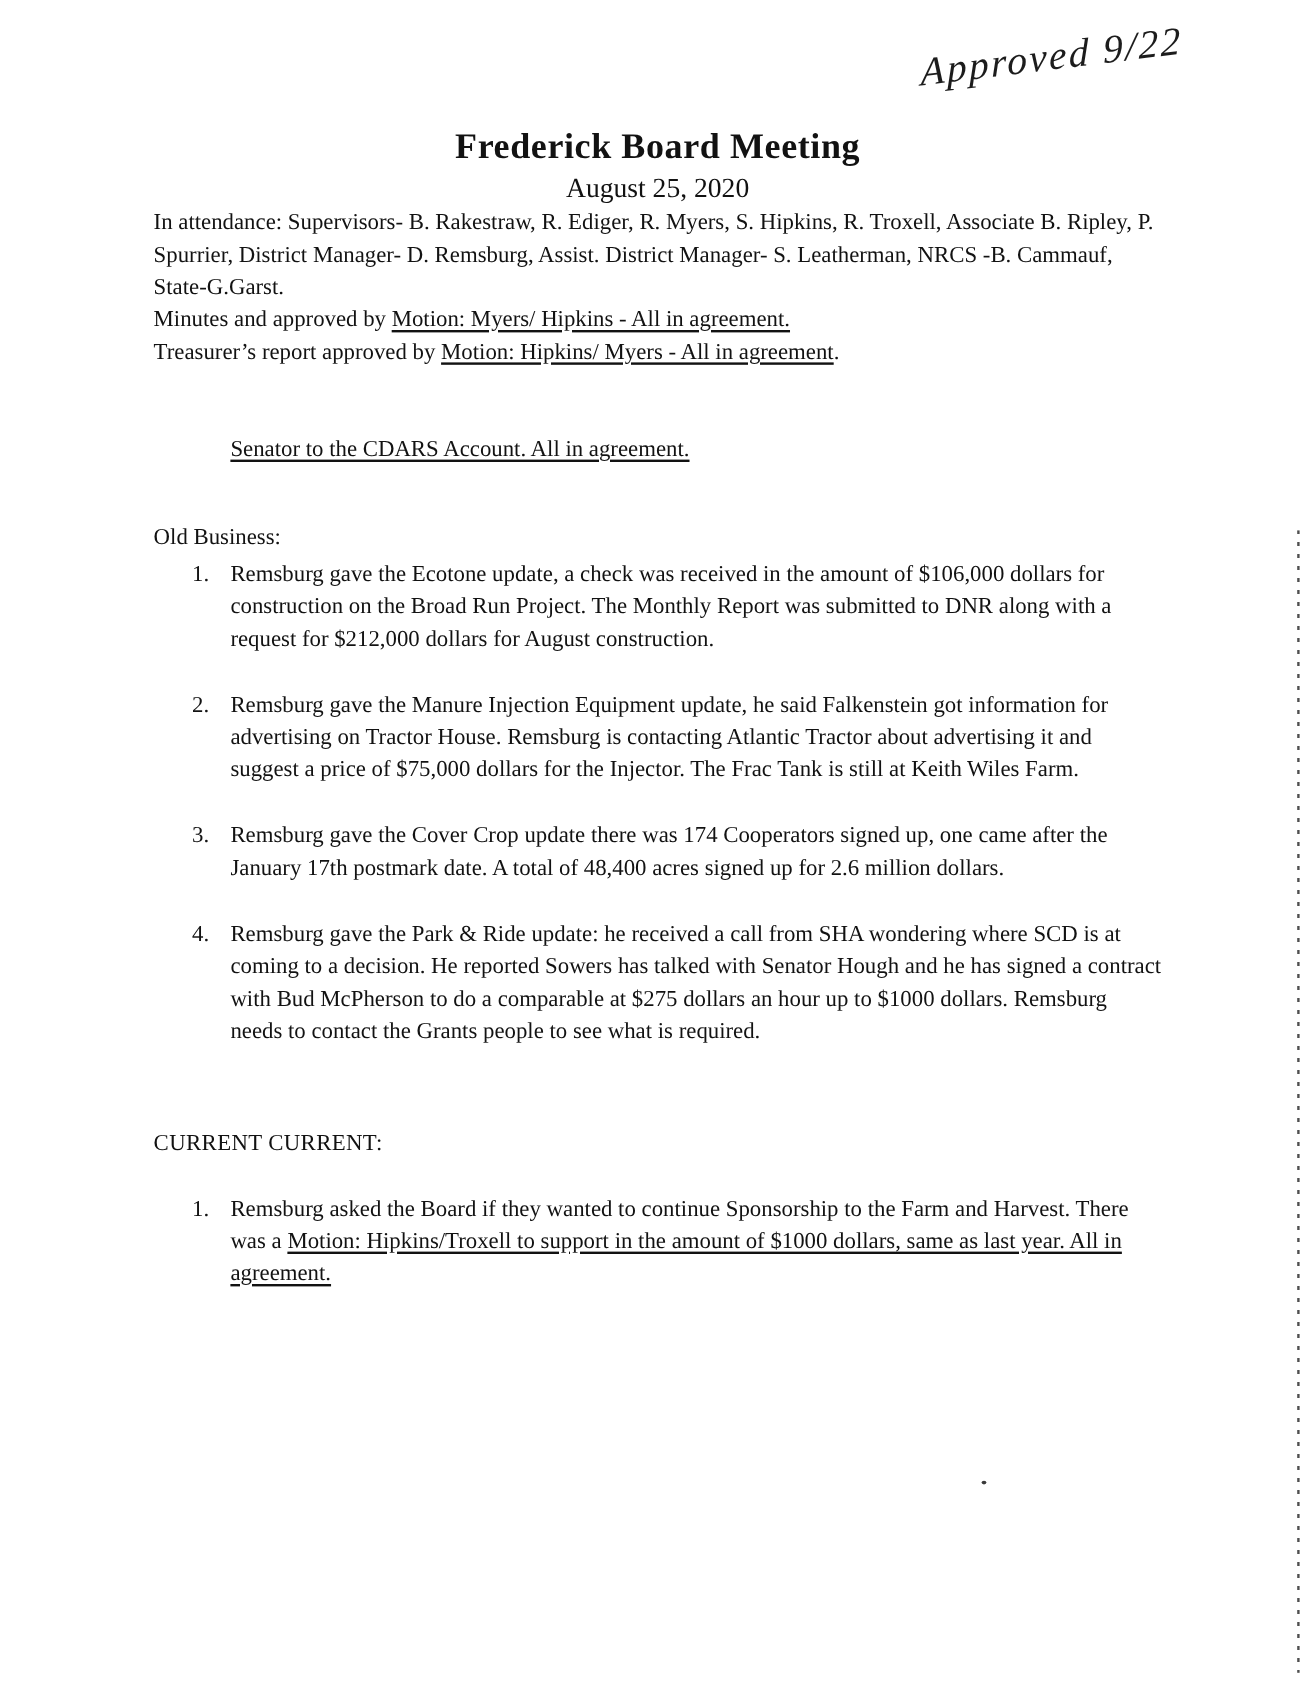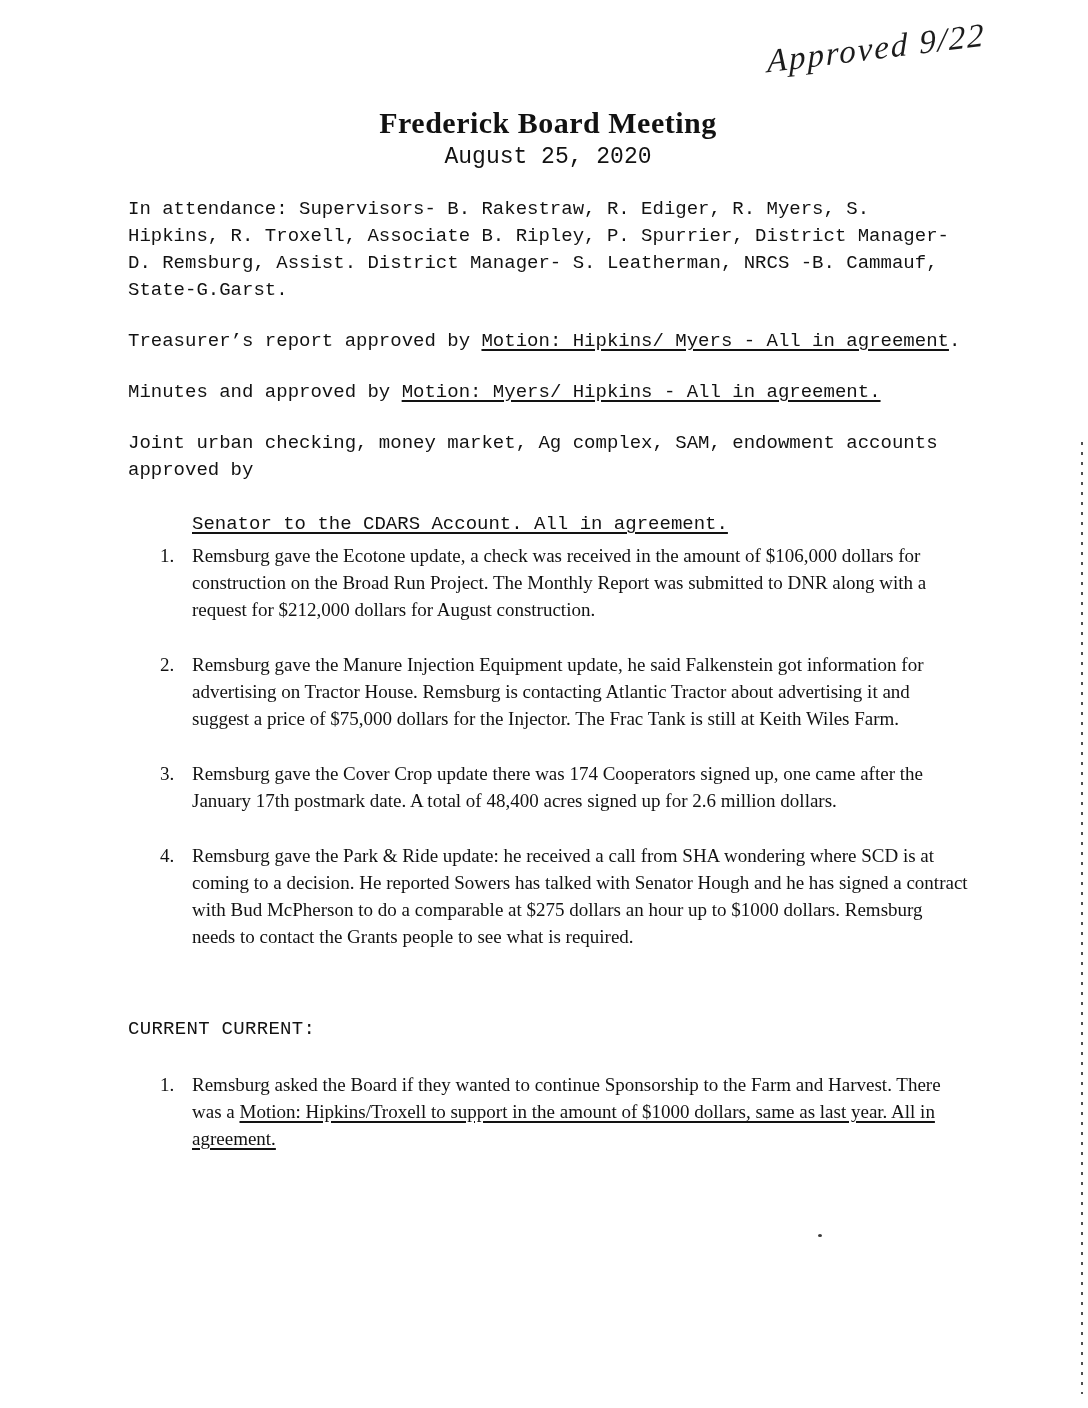--- a/index.html
+++ b/index.html
@@ -35,22 +35,22 @@
     line-height: 34px;
     font-weight: bold;
     letter-spacing: 0.5px;
   }
   .doc-date {
     margin: 2px 0 0 0;
     text-align: center;
     font-size: 23px;
     line-height: 30px;
   }
-  p { margin: 0; font-family: Liberation Mono, monospace; }
-  .para { margin-top: 24px; }
+  p { margin: 0; }
+  .para { }
   .para-tight { margin-top: 20px; }
   .u {
     text-decoration: underline;
     text-decoration-thickness: 2px;
     text-underline-offset: 3px;
   }
   .indent { margin-left: 64px; }
   .section-heading { margin-top: 46px; }
   .section-heading-caps { margin-top: 66px; letter-spacing: 0.3px; }
   ol.items {
@@ -85,27 +85,28 @@
 
 <div class="annotation">Approved 9/22</div>
 
 <div class="page">
 
   <h1 class="doc-title">Frederick Board Meeting</h1>
   <p class="doc-date">August 25, 2020</p>
 
   <p class="para">In attendance: Supervisors- B. Rakestraw, R. Ediger, R. Myers, S. Hipkins, R. Troxell, Associate B. Ripley, P. Spurrier, District Manager- D. Remsburg, Assist. District Manager- S. Leatherman, NRCS -B. Cammauf, State-G.Garst.</p>
 
+  <p class="para"><span>Minutes and approved by </span><span class="u">Motion: Myers/ Hipkins  - All in agreement.</span></p>
+
   <p class="para"><span>Treasurer’s report approved by </span><span class="u">Motion:  Hipkins/ Myers - All in agreement</span><span>.</span></p>
 
-  <p class="para"><span>Minutes and approved by </span><span class="u">Motion: Myers/ Hipkins  - All in agreement.</span></p>
-
-  <p class="para"><span>Joint urban checking, money market, Ag complex, SAM, endowment accounts approved by</span><br><br><span class="u indent">Senator to the CDARS Account. All in agreement.</span></p>
+  <p class="para"><br><br><span class="u indent">Senator to the CDARS Account. All in agreement.</span></p>
 
 
+  <p class="section-heading">Old Business:</p>
 
   <ol class="items">
     <li>
       <span class="num">1.</span>
       <span>Remsburg gave the Ecotone update, a check was received in the amount of $106,000 dollars for construction on the Broad Run Project.  The Monthly Report was submitted to DNR along with a request for $212,000 dollars for August construction.</span>
     </li>
     <li>
       <span class="num">2.</span>
       <span>Remsburg gave the Manure Injection Equipment update, he said Falkenstein got information for advertising on Tractor House.  Remsburg is contacting Atlantic Tractor about advertising it and suggest a price of $75,000 dollars for the Injector.  The Frac Tank is still at Keith Wiles Farm.</span>
     </li>

